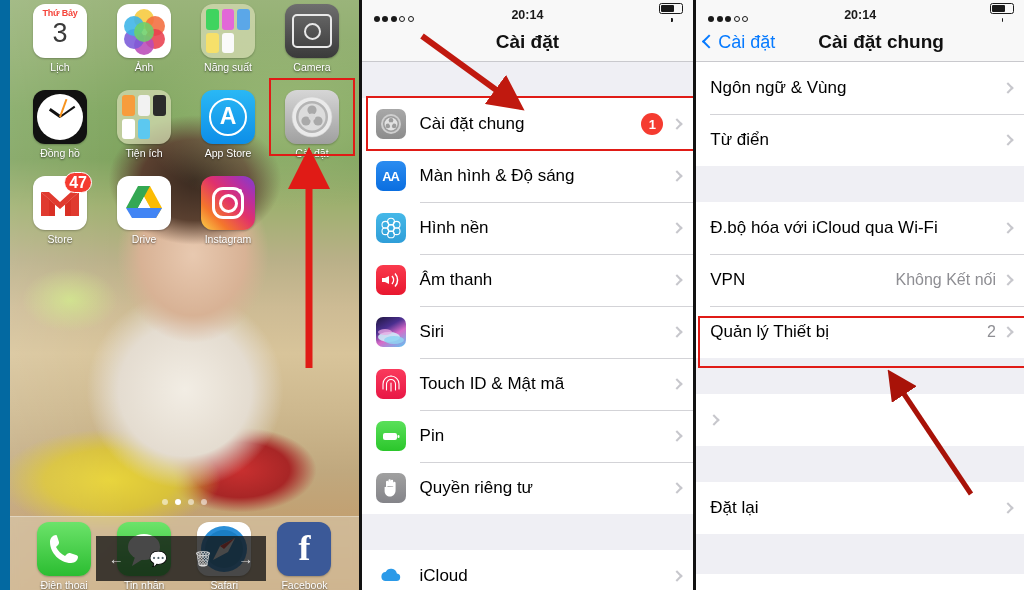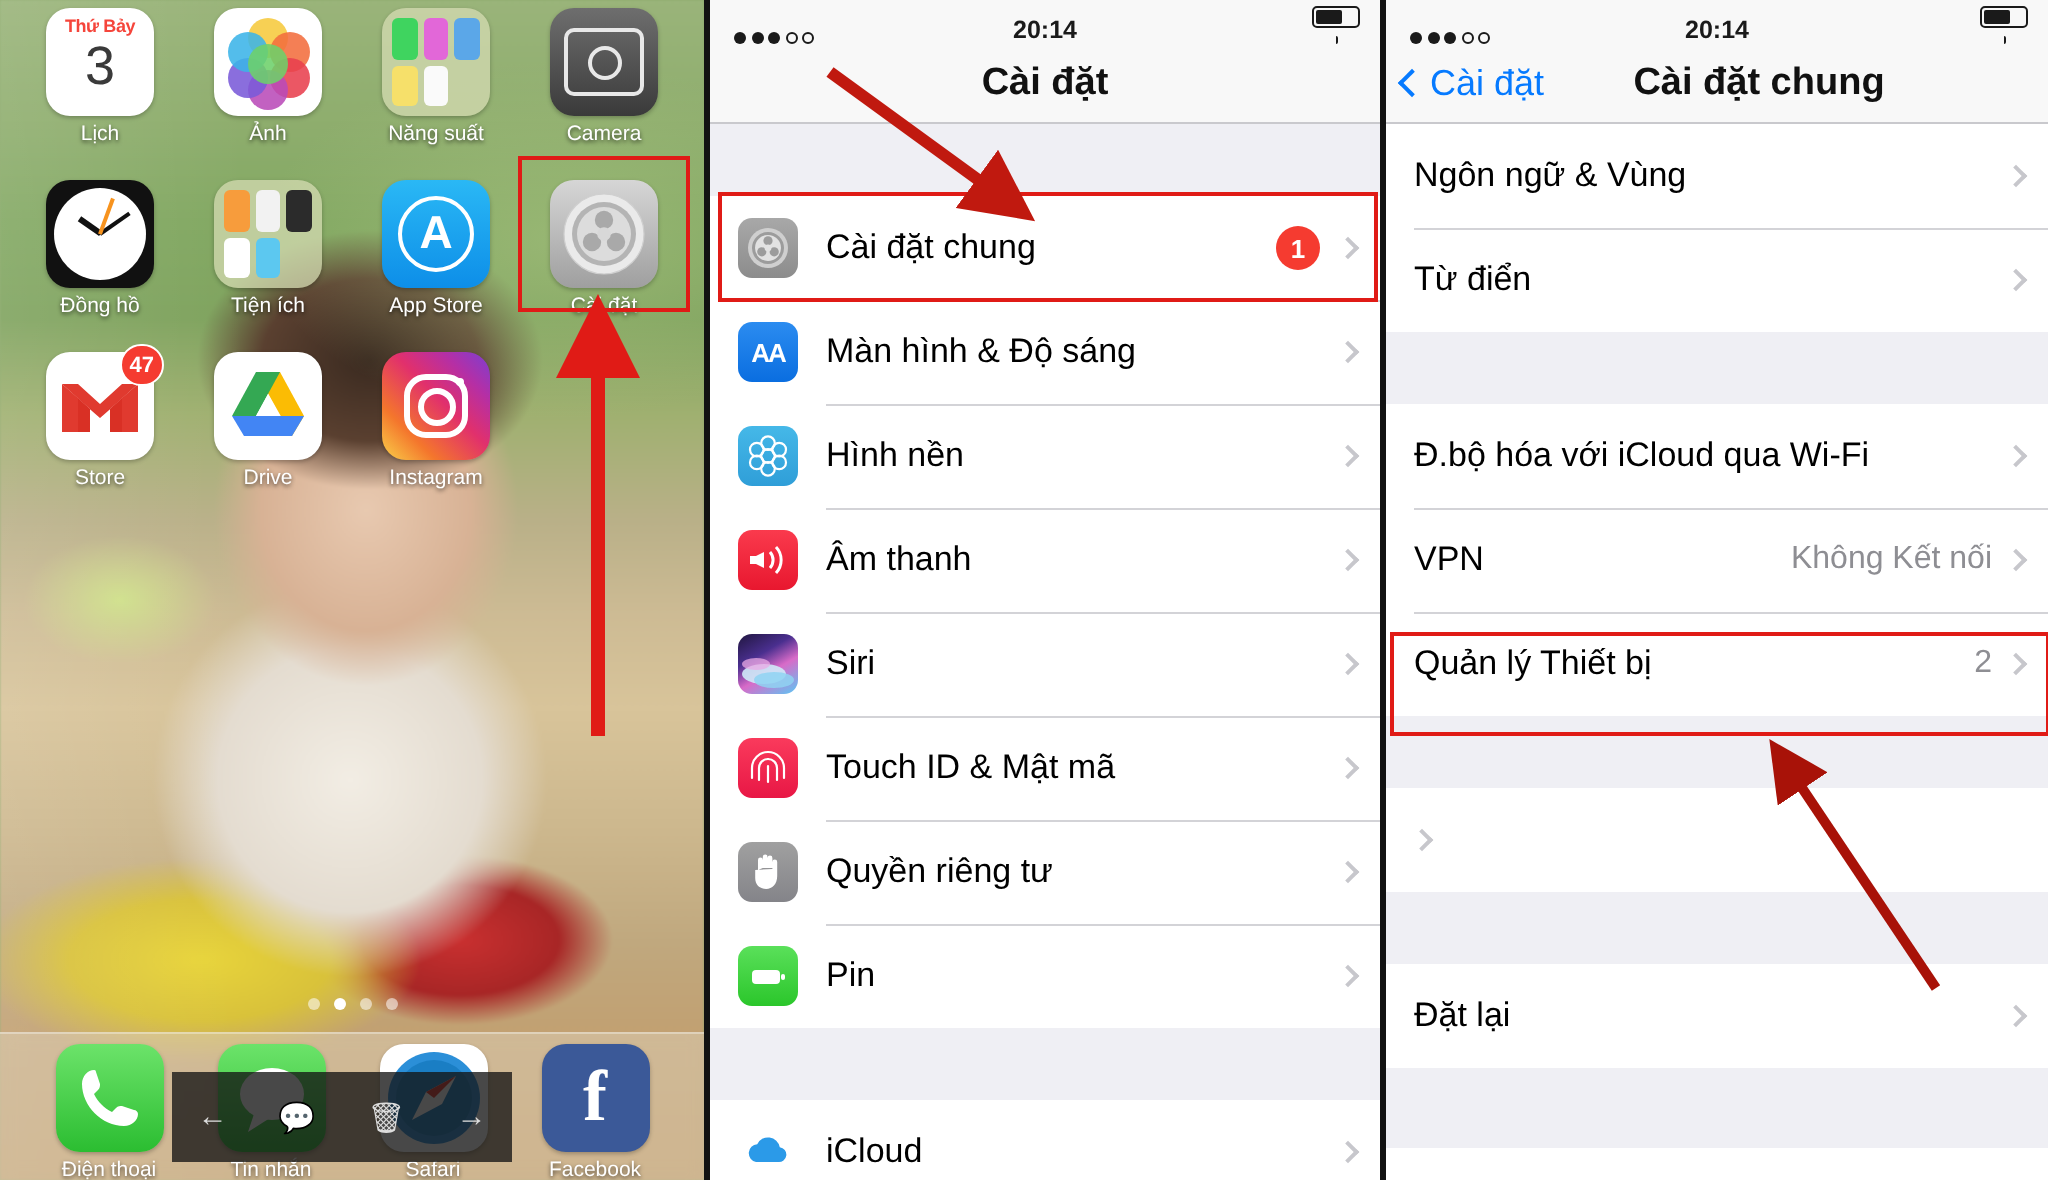--- a/index.html
+++ b/index.html
@@ -7,20 +7,21 @@
     width: 1024px; height: 590px;
     overflow: hidden;
     font-family: "Liberation Sans", sans-serif;
     background: #ffffff;
   }
   .screen {
     position: relative;
     width: 1024px; height: 590px;
     display: flex;
     background: #0369a1;
+    padding-left: 10px;
   }
 
   
   .panel-home {
     position: relative;
     width: 352px; height: 590px;
     overflow: hidden;
     background: #8aa86a;
   }
   
@@ -111,21 +112,21 @@
   .ic-dr { background:#fff; }
   
   .ic-ig { background: linear-gradient(45deg,#f9d14a 0%, #f4762c 25%, #e1306c 55%, #b52fa5 78%, #7b3fd1 100%); }
   .ig-sq { position:absolute; inset:11px; border:3px solid #fff; border-radius:11px;}
   .ig-circ { position:absolute; left:50%; top:50%; width:19px; height:19px; margin:-9.5px 0 0 -9.5px; border:3px solid #fff; border-radius:50%;}
   .ig-dot { position:absolute; right:13px; top:13px; width:4px; height:4px; background:#fff; border-radius:50%;}
   .badge-red {
     position:absolute; top:-4px; right:4px;
     min-width:21px; height:21px; padding:0 4px;
     border-radius:11px; background:#f53b30; border:1.6px solid #fff;
-    color:#fff; font-size:11px; font-weight:bold;
+    color:#fff; font-size:16px; font-weight:bold;
     display:flex; align-items:center; justify-content:center;
     z-index:3;
   }
   
   .dots { position:absolute; left:0; right:0; bottom:85px; display:flex; justify-content:center; gap:7px;}
   .dot { width:6px; height:6px; border-radius:50%; background: rgba(255,255,255,0.55);}
   .dot.on { background:#fff; }
   
   .dock {
     position:absolute; left:0; right:0; bottom:0; height:74px;
@@ -558,37 +559,37 @@
             <path d="M15 10.5 a4.5 4.5 0 0 0-4.5 4.5 v6"></path>
             <path d="M15 10.5 a4.5 4.5 0 0 1 4.5 4.5 v6"></path>
             <path d="M15 14 v8"></path>
           </svg>
         </div>
         <div class="cell-title">Touch ID &amp; Mật mã</div>
         <div class="chev"></div>
       </div>
 
       <div class="cell with-icon">
-        <div class="cell-ic ci-priv">
-          <svg viewBox="0 0 30 30" width="30" height="30">
-            <path d="M10 14 v-5 a1.2 1.2 0 0 1 2.4 0 v4 M12.4 13 v-5.5 a1.2 1.2 0 0 1 2.4 0 v5.5 M14.8 13 v-5 a1.2 1.2 0 0 1 2.4 0 v5 M17.2 13.5 v-3.5 a1.2 1.2 0 0 1 2.4 0 v7 c0 4-2.5 6.5-5.5 6.5 s-5.5-2-5.5-5.5 v-4 z" fill="#fff"></path>
-          </svg>
-        </div>
-        <div class="cell-title">Quyền riêng tư</div>
-        <div class="chev"></div>
-      </div>
-
-      <div class="cell with-icon">
         <div class="cell-ic ci-batt">
           <svg viewBox="0 0 30 30" width="30" height="30">
             <rect x="7" y="12" width="14" height="7" rx="2" fill="#fff"></rect>
             <rect x="21.5" y="14" width="2" height="3" rx="1" fill="#fff"></rect>
           </svg>
         </div>
         <div class="cell-title">Pin</div>
+        <div class="chev"></div>
+      </div>
+
+      <div class="cell with-icon">
+        <div class="cell-ic ci-priv">
+          <svg viewBox="0 0 30 30" width="30" height="30">
+            <path d="M10 14 v-5 a1.2 1.2 0 0 1 2.4 0 v4 M12.4 13 v-5.5 a1.2 1.2 0 0 1 2.4 0 v5.5 M14.8 13 v-5 a1.2 1.2 0 0 1 2.4 0 v5 M17.2 13.5 v-3.5 a1.2 1.2 0 0 1 2.4 0 v7 c0 4-2.5 6.5-5.5 6.5 s-5.5-2-5.5-5.5 v-4 z" fill="#fff"></path>
+          </svg>
+        </div>
+        <div class="cell-title">Quyền riêng tư</div>
         <div class="chev"></div>
       </div>
 
       <div class="gap" style="height:36px"></div>
 
       <div class="cell with-icon">
         <div class="cell-ic ci-icloud">
           <svg viewBox="0 0 30 30" width="30" height="30">
             <path d="M9 20 a4.5 4.5 0 0 1 0.6-8.9 a6 6 0 0 1 11.3 1.5 a3.7 3.7 0 0 1-0.9 7.4 z" fill="#2b9ae8"></path>
           </svg>

